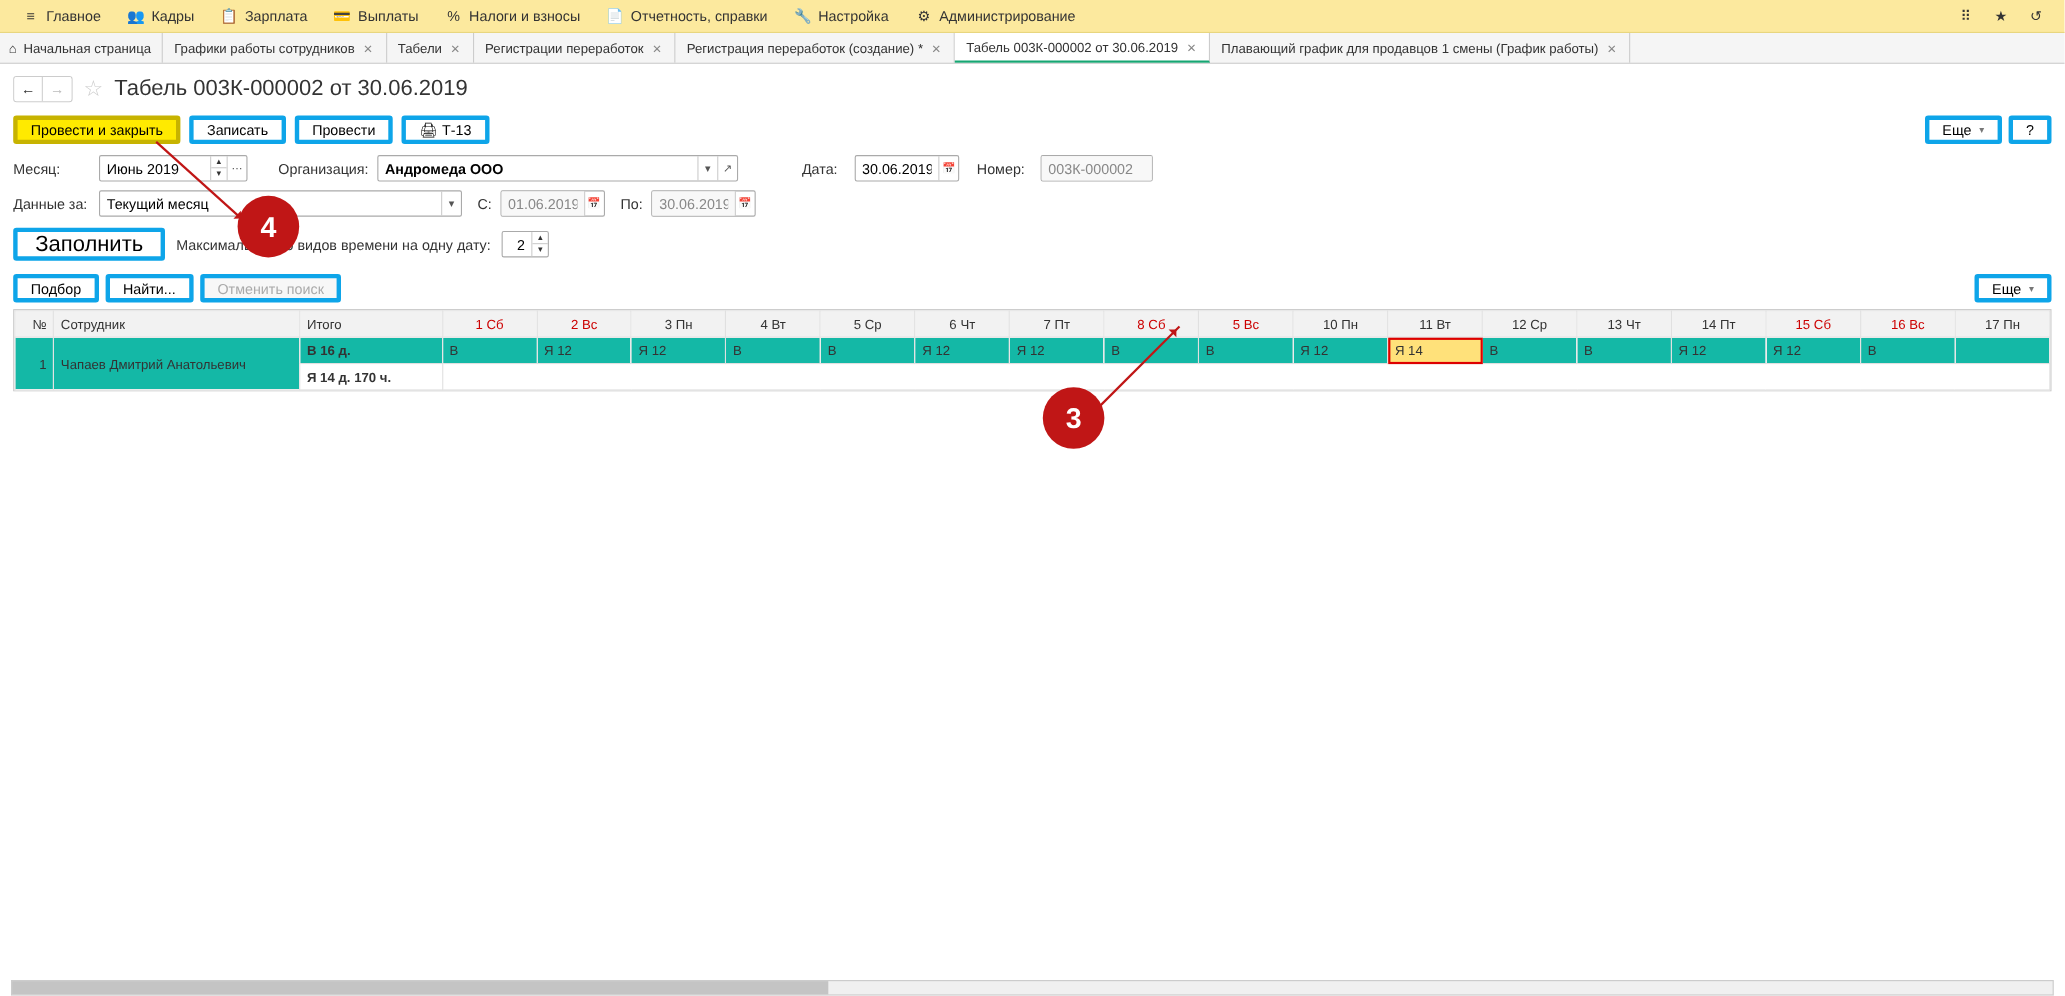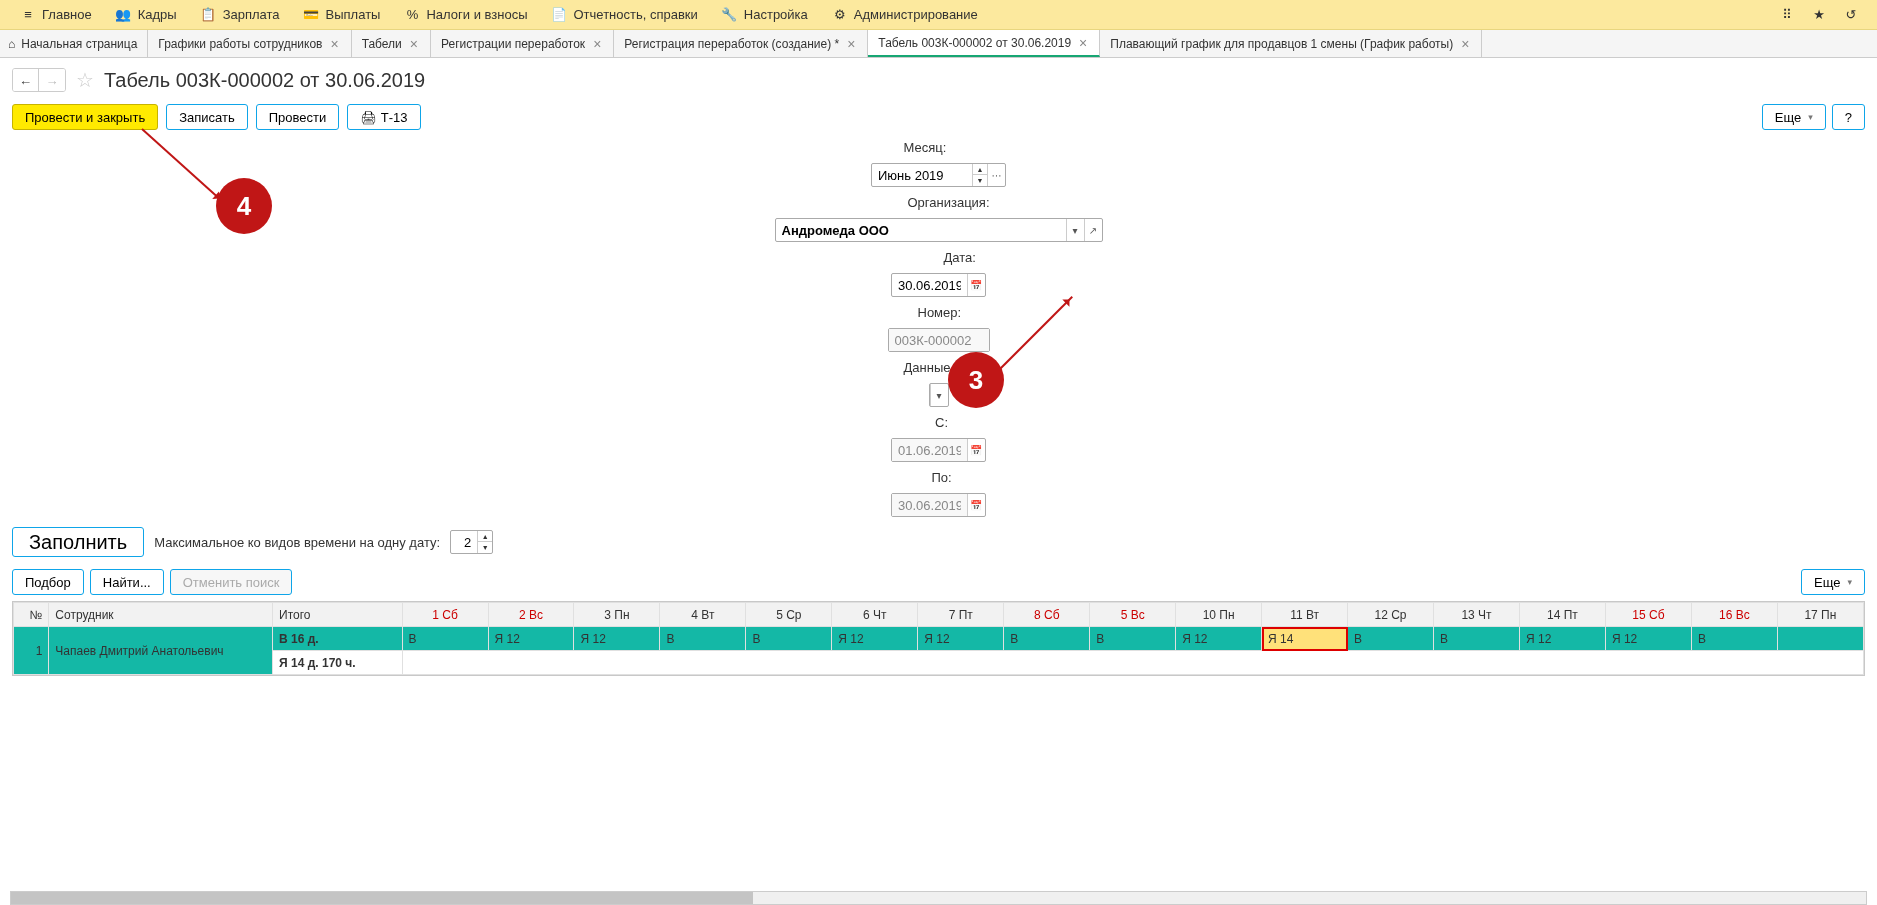--- a/index.html
+++ b/index.html
@@ -24,27 +24,27 @@
 .title-row { display: flex; align-items: center; gap: 10px; padding: 10px 12px 6px; }
 .nav-btns { display: flex; gap: 0; border: 1px solid #ccc; border-radius: 3px; overflow: hidden; }
 .nav-btn { width: 26px; height: 22px; display: flex; align-items: center; justify-content: center; background: #fff; cursor: pointer; }
 .nav-btn.disabled { color: #bbb; }
 .nav-btn:first-child { border-right: 1px solid #ccc; }
 .star-icon { font-size: 20px; color: #ccc; cursor: pointer; }
 .page-title { font-size: 20px; font-weight: normal; }
 
 
 .toolbar { display: flex; align-items: center; gap: 8px; padding: 6px 12px; }
-.btn { height: 26px; padding: 0 12px; border: 1px solid #0ea5e9; border-radius: 3px; background: #fff; cursor: pointer; font-size: 13px; display: inline-flex; align-items: center; gap: 4px; }
+.btn { height: 26px; padding: 0 12px; border: 4px solid #0ea5e9; border-radius: 3px; background: #fff; cursor: pointer; font-size: 13px; display: inline-flex; align-items: center; gap: 4px; }
 .btn.yellow { background: #ffea00; border-color: #c7b300; }
 .btn.dropdown::after { content: "▾"; font-size: 9px; margin-left: 3px; color: #777; }
 .toolbar-right { margin-left: auto; display: flex; gap: 6px; }
 
 
-.form-row { display: flex; align-items: center; gap: 8px; padding: 4px 12px; font-size: 13px; flex-direction: column; }
+.form-row { display: flex; align-items: center; gap: 8px; padding: 4px 12px; font-size: 13px; }
 .label { min-width: 70px; }
 .input-wrap { display: flex; align-items: center; border: 1px solid #aaa; border-radius: 2px; height: 24px; background: #fff; }
 .input-wrap input { border: none; outline: none; padding: 0 6px; height: 22px; font-size: 13px; background: transparent; }
 .input-wrap .inp-btn { border-left: 1px solid #ccc; width: 18px; height: 22px; display: flex; align-items: center; justify-content: center; font-size: 10px; cursor: pointer; color: #555; }
 .stepper { display: flex; flex-direction: column; border-left: 1px solid #ccc; }
 .stepper span { height: 11px; width: 14px; font-size: 7px; display: flex; align-items: center; justify-content: center; cursor: pointer; }
 .stepper span:first-child { border-bottom: 1px solid #ccc; }
 .readonly input { color: #888; background: #f8f8f8; }
 
 
@@ -201,20 +201,21 @@
   </div>
   <span class="label" style="margin-left:8px;min-width:50px">Номер:</span>
   <div class="input-wrap readonly">
     <input style="width: 100px;" readonly="" value="003К-000002">
   </div>
 </div>
 
 <div class="form-row">
   <span class="label">Данные за:</span>
   <div class="input-wrap">
+    <input style="width: 310px;" value="Текущий месяц">
     <div class="inp-btn">▾</div>
   </div>
   <span style="margin-left:6px">С:</span>
   <div class="input-wrap readonly">
     <input style="width: 75px;" readonly="" value="01.06.2019">
     <div class="inp-btn">📅</div>
   </div>
   <span style="margin-left:6px">По:</span>
   <div class="input-wrap readonly">
     <input style="width: 75px;" readonly="" value="30.06.2019">

